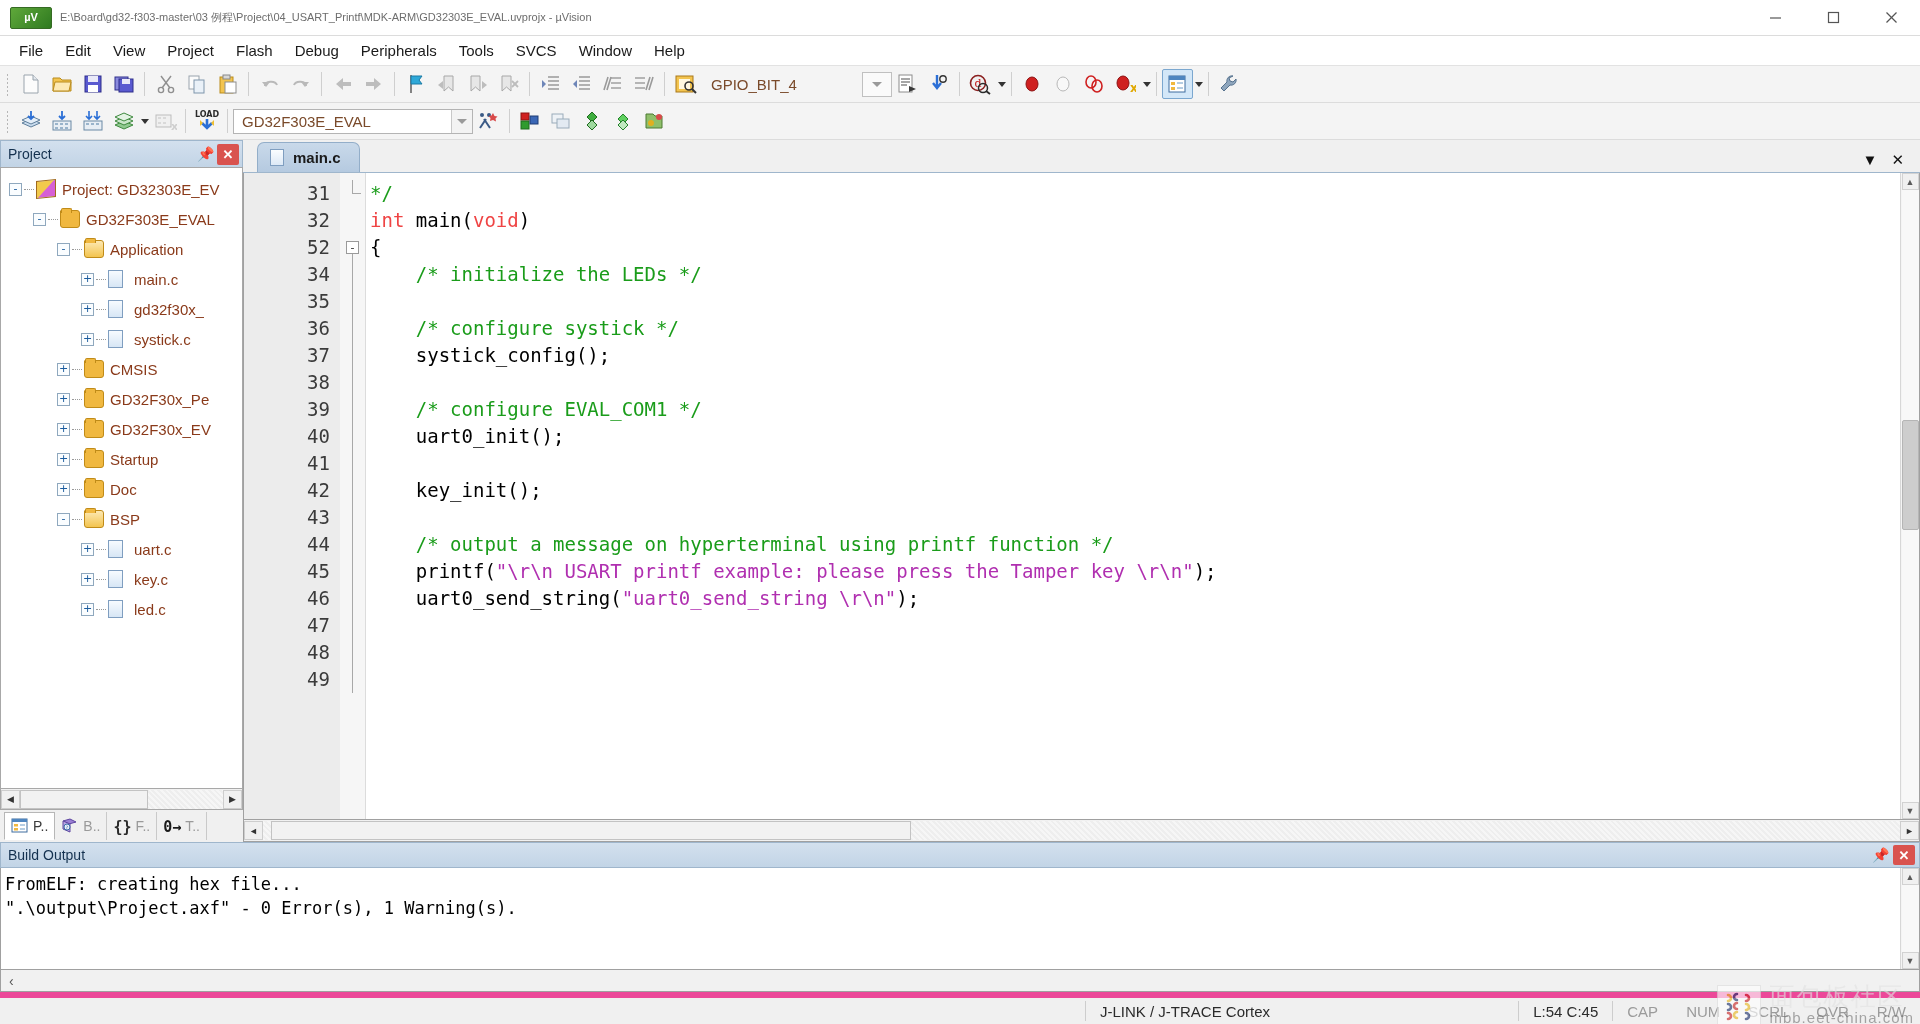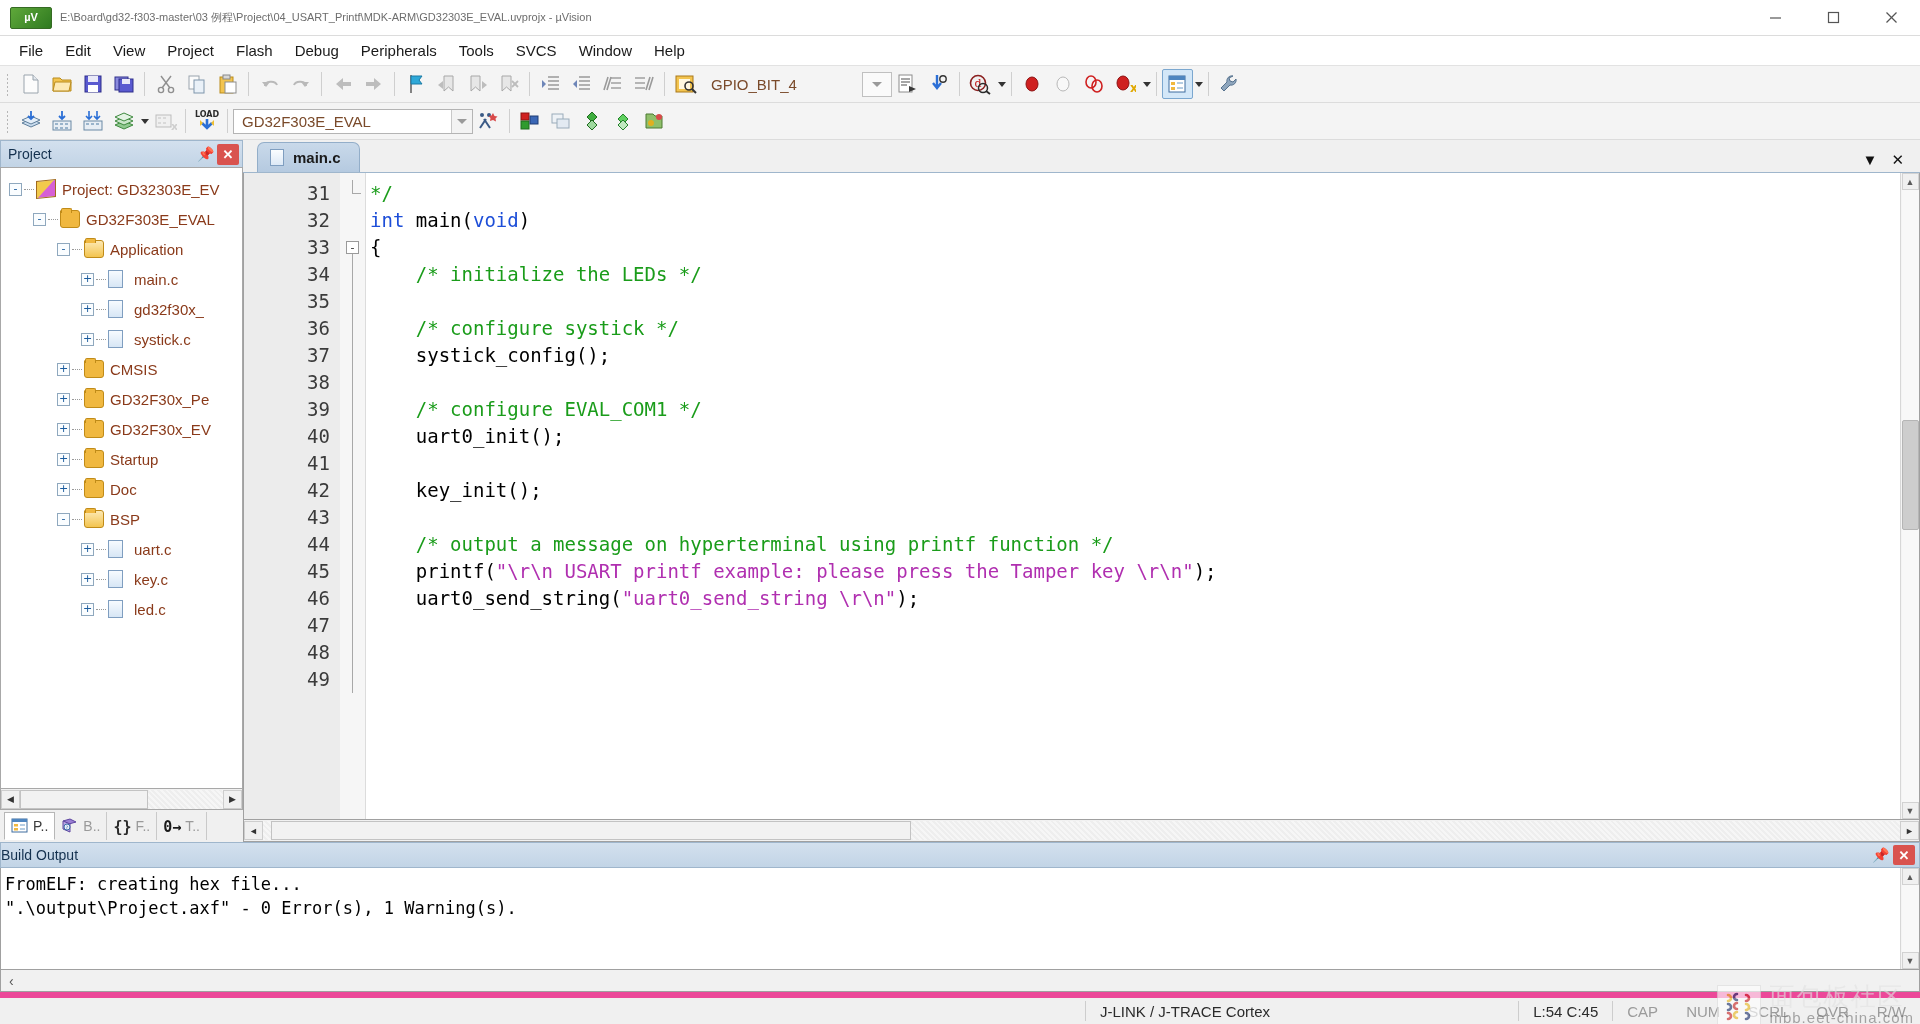--- a/index.html
+++ b/index.html
@@ -167,21 +167,21 @@
              border-right: 1px solid #dcdcdc; position: relative; }
   .fline { height: 27px; position: relative; }
   .foldbox { position: absolute; left: 6px; top: 7px; width: 13px; height: 13px;
              border: 1px solid #9a9a9a; background: #fff; font-size: 11px; line-height: 11px;
              text-align: center; color: #333; font-family: "DejaVu Sans", sans-serif; }
   .foldline { position: absolute; left: 12px; top: 0; bottom: 0; width: 1px; background: #a8a8a8; }
   .foldend { position: absolute; left: 12px; top: 13px; width: 9px; height: 1px; background: #a8a8a8; }
   .codecol { flex: 1; padding-top: 7px; overflow: hidden; position: relative;
              font-family: "DejaVu Sans Mono", monospace; font-size: 19px; }
   .cline { height: 27px; line-height: 27px; white-space: pre; color: #000; padding-left: 4px; }
-  .kw { color: #1d4ed8; margin-top: 44px; }
+  .kw { color: #ef4444; margin-top: 44px; }
   .cmt { color: #1a9c1a; }
   .str { color: #b02fb0; }
   .pun { color: #000; }
 
   .vscroll { width: 19px; background: #f4f4f4; border-left: 1px solid #d7d7d7;
              flex: 0 0 19px; display: flex; flex-direction: column; align-items: center; }
   .vs-btn { width: 17px; height: 17px; display: flex; align-items: center; justify-content: center;
             font-size: 9px; color: #5a5a5a; background: #f0f0f0; border: 1px solid #d2d2d2; }
   .vs-track { flex: 1; width: 17px; background: #f8f8f8; position: relative; }
   .vs-thumb { position: absolute; top: 230px; left: 0; width: 17px; height: 110px;
@@ -191,21 +191,21 @@
                 border: 1px solid #a0a0a0; border-top: none; flex: 0 0 22px; }
 
   
   .build {
     height: 150px; flex: 0 0 150px; display: flex; flex-direction: column;
     background: #f0f0f0;
   }
   .build-header {
     height: 26px; display: flex; align-items: center;
     background: linear-gradient(#d3e0ee,#c2d4e6); border: 1px solid #9fb6cc;
-    font-size: 14px; color: #14314f; 
+    font-size: 14px; color: #14314f; padding-left: 7px;
   }
   .build-header .pin { margin-left: auto; width: 24px; text-align: center; font-size: 14px; color: #222; }
   .build-header .closex { width: 22px; height: 20px; background: #d9534f; color: #fff;
                           font-size: 13px; font-weight: bold; display: flex;
                           align-items: center; justify-content: center; margin-right: 4px; border-radius: 2px;}
   .build-body { flex: 1; background: #fff; border: 1px solid #a0a0a0; border-top: none;
                 display: flex; min-height: 0; }
   .build-text { flex: 1; padding: 4px 0 0 4px; font-family: "DejaVu Sans Mono", monospace;
                 font-size: 17px; color: #000; line-height: 24px; white-space: pre; overflow: hidden; }
   .build-hscroll { height: 22px; background: #f1f1f1; border: 1px solid #a0a0a0; border-top: none;
@@ -817,21 +817,21 @@
         <div class="tabstrip-right">
           <span class="ts-icon">▼</span>
           <span class="ts-icon">✕</span>
         </div>
       </div>
 
       <div class="codewrap">
         <div class="gutter" id="gutter-col">
             <div class="gline">31</div>
             <div class="gline">32</div>
-            <div class="gline">33</div>
+            <div class="gline">52</div>
             <div class="gline">34</div>
             <div class="gline">35</div>
             <div class="gline">36</div>
             <div class="gline">37</div>
             <div class="gline">38</div>
             <div class="gline">39</div>
             <div class="gline">40</div>
             <div class="gline">41</div>
             <div class="gline">42</div>
             <div class="gline">43</div>

